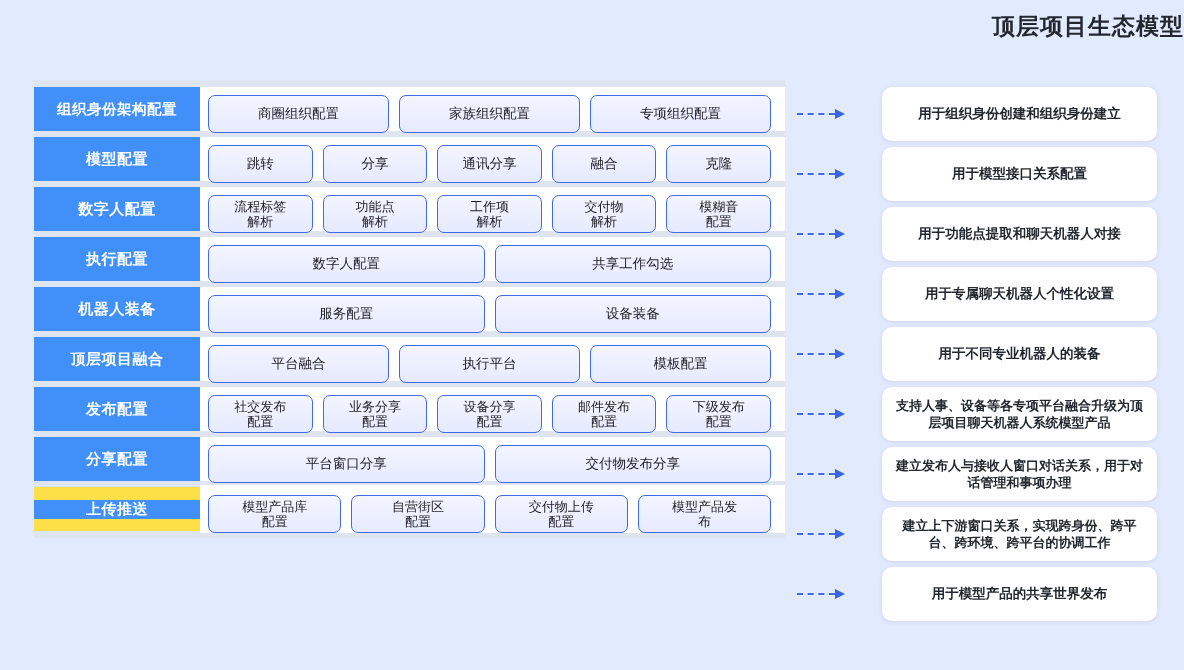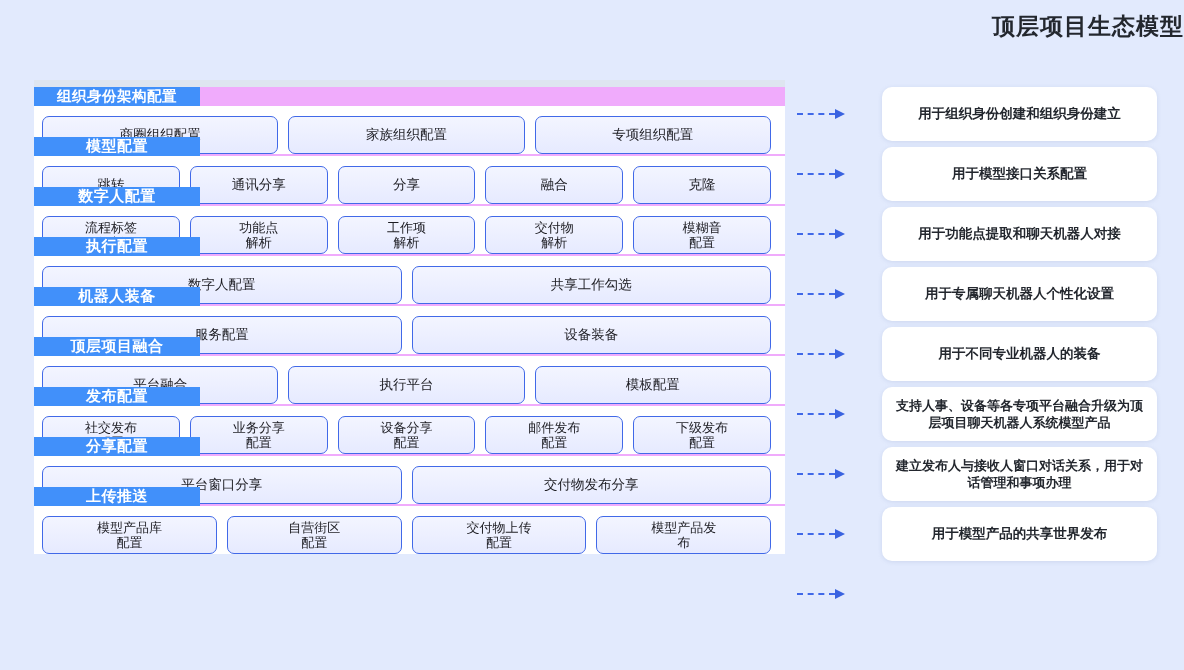--- a/index.html
+++ b/index.html
@@ -44,24 +44,23 @@
     margin-left: 34px;
     background: #dee5f0;
     padding: 7px 0 7px 0;
     box-sizing: border-box;
   }
   .matrix-row {
     display: flex;
     align-items: stretch;
     height: 44px;
     margin-bottom: 6px;
-    background: #f0abfc;
-    flex-direction: column;
-  }
-  .matrix-row:last-child { margin-bottom: 0; }
+    background: #fde047;
+  }
+  .matrix-row:last-child { margin-bottom: 0; align-items: center; }
 
   .row-label {
     width: 166px;
     min-width: 166px;
     background: #4190fa;
     color: #ffffff;
     font-size: 15px;
     font-weight: bold;
     letter-spacing: 0.5px;
     display: flex;
@@ -180,22 +179,22 @@
         <div class="row-chips">
           <div class="chip">商圈组织配置</div>
           <div class="chip">家族组织配置</div>
           <div class="chip">专项组织配置</div>
         </div>
       </div>
       <div class="matrix-row">
         <div class="row-label">模型配置</div>
         <div class="row-chips">
           <div class="chip">跳转</div>
+          <div class="chip">分享</div>
           <div class="chip">通讯分享</div>
-          <div class="chip">分享</div>
           <div class="chip">融合</div>
           <div class="chip">克隆</div>
         </div>
       </div>
       <div class="matrix-row">
         <div class="row-label">数字人配置</div>
         <div class="row-chips">
           <div class="chip two-line">流程标签
 解析</div>
           <div class="chip two-line">功能点
@@ -325,16 +324,17 @@
     </div>
 
   <div class="cards-col" id="cards-col">
       <div class="desc-card">用于组织身份创建和组织身份建立</div>
       <div class="desc-card">用于模型接口关系配置</div>
       <div class="desc-card">用于功能点提取和聊天机器人对接</div>
       <div class="desc-card">用于专属聊天机器人个性化设置</div>
       <div class="desc-card">用于不同专业机器人的装备</div>
       <div class="desc-card tight">支持人事、设备等各专项平台融合升级为顶层项目聊天机器人系统模型产品</div>
       <div class="desc-card tight">建立发布人与接收人窗口对话关系，用于对话管理和事项办理</div>
+      <div class="desc-card tight">建立上下游窗口关系，实现跨身份、跨平台、跨环境、跨平台的协调工作</div>
       <div class="desc-card">用于模型产品的共享世界发布</div>
     </div>
 
 </div>
 
 </body></html>

